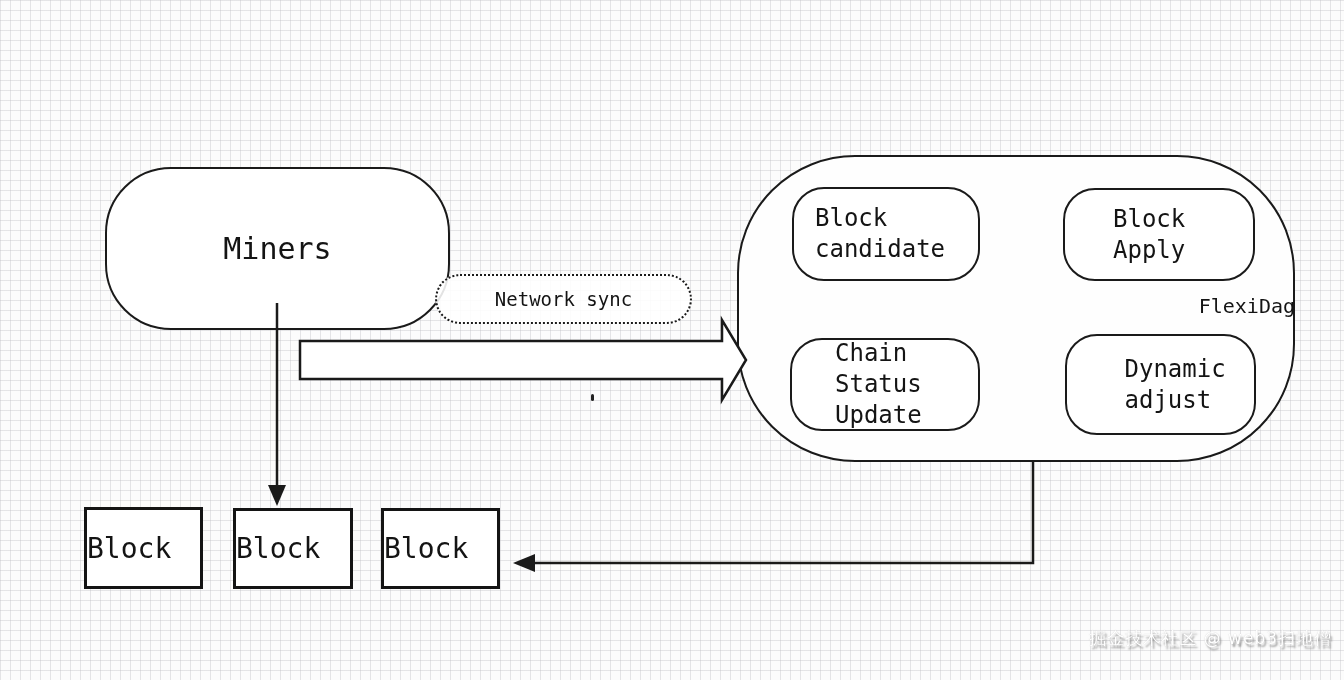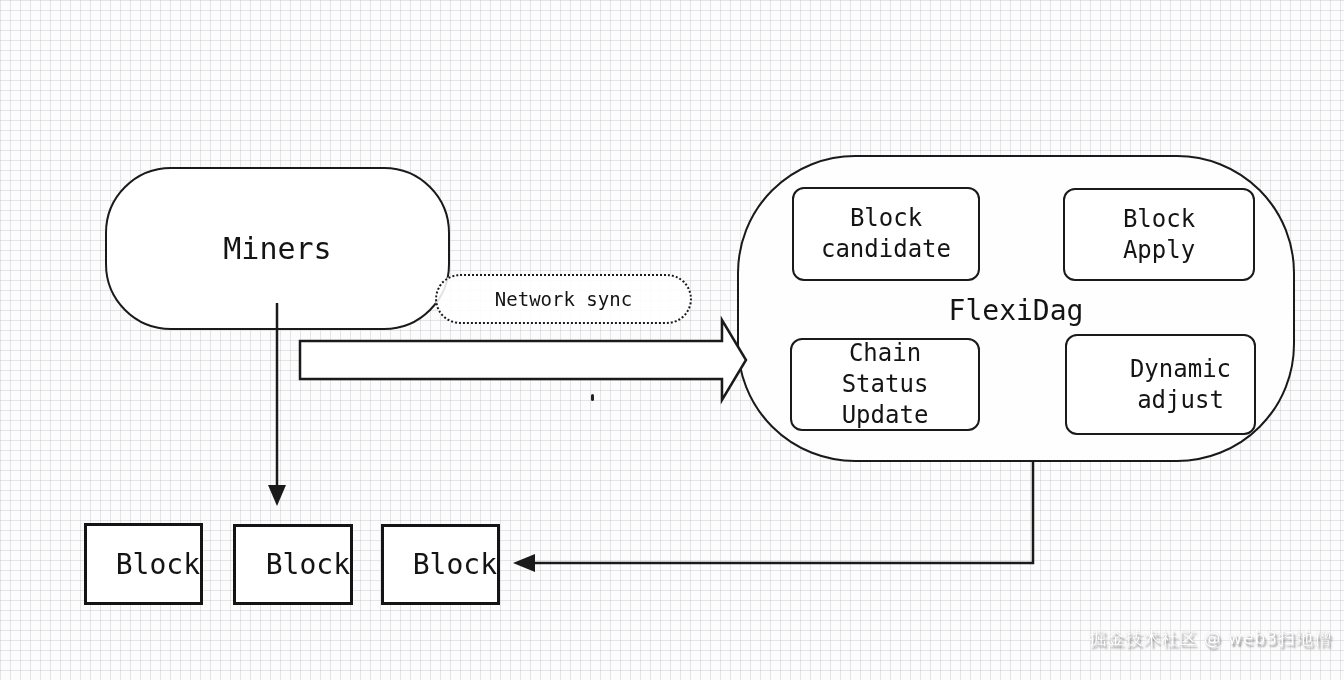--- a/index.html
+++ b/index.html
@@ -26,53 +26,52 @@
     display: flex;
     align-items: center;
     justify-content: center;
     text-align: center;
     z-index: 2;
   }
   .miners { left: 105px; top: 167px; width: 345px; height: 163px; border-radius: 66px; font-size: 30px; }
   .flexidag { left: 737px; top: 155px; width: 558px; height: 307px; border-radius: 118px; background: #fefefe; }
   .flexidag-label {
     position: absolute; left: 737px; top: 294px; width: 558px;
-    text-align: center; font-size: 28px; z-index: 3;
+    text-align: right; font-size: 20px; z-index: 3;
   }
   .subnode {
     position: absolute;
     background: #ffffff;
     border: 2.5px solid #1a1a1a;
-    border-radius: 12px;
+    border-radius: 32px;
     display: flex;
     align-items: center;
     justify-content: center;
-    text-align: center;
+    text-align: left;
     font-size: 24px;
     line-height: 31px;
     z-index: 3;
   }
   .block-candidate { left: 792px; top: 187px; width: 188px; height: 94px; }
   .block-candidate span { width: 142px; }
   .block-apply { left: 1063px; top: 188px; width: 192px; height: 93px; }
   .block-apply span { width: 92px; }
   .chain-status { left: 790px; top: 338px; width: 190px; height: 93px; }
   .chain-status span { width: 100px; }
   .dynamic-adjust { left: 1065px; top: 334px; width: 191px; height: 101px; }
   .dynamic-adjust span { width: 112px; margin-left: 40px; }
   .block-rect {
     position: absolute;
     background: #ffffff;
     border: 3px solid #141414;
     display: flex;
     align-items: center;
-    justify-content: flex-end;
+    justify-content: flex-start;
     font-size: 28px;
     z-index: 2;
-    margin-top: 16px;
   }
   .block-1 { left: 84px;  top: 507px; width: 119px; height: 82px; }
   .block-2 { left: 233px; top: 508px; width: 120px; height: 81px; }
   .block-3 { left: 381px; top: 508px; width: 119px; height: 81px; }
   .bubble {
     position: absolute;
     background: rgba(255,255,255,0.88);
     border: 2.5px dotted #1a1a1a;
     display: flex;
     align-items: center;

